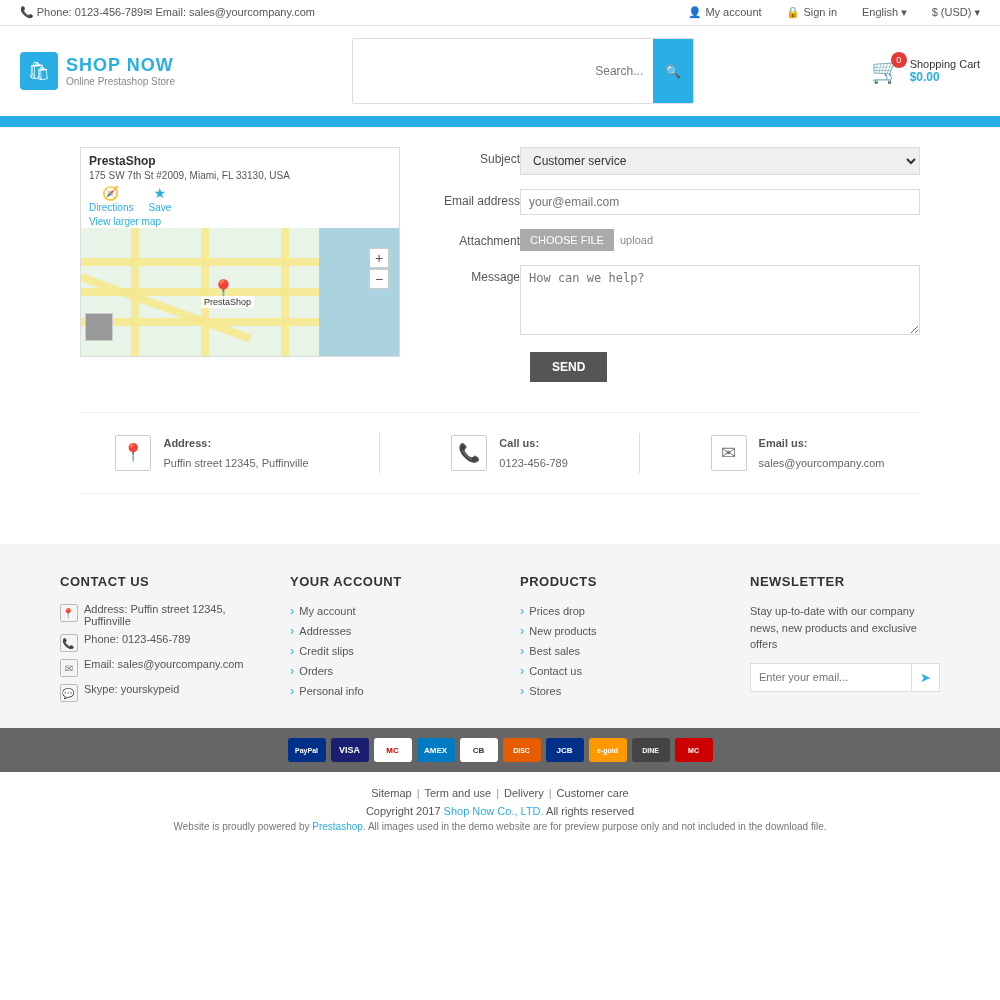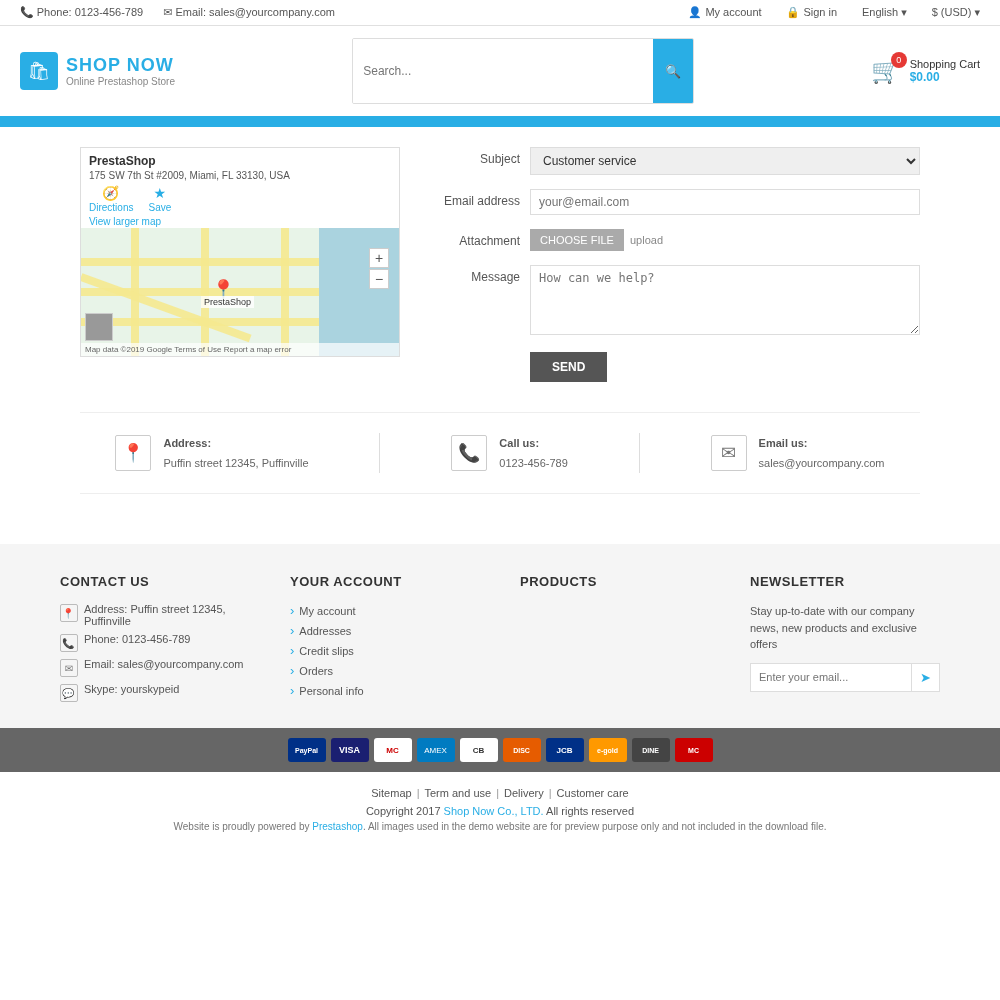--- a/index.html
+++ b/index.html
@@ -9,21 +9,21 @@
     .top-bar {
       background: #fff;
       border-bottom: 1px solid #e0e0e0;
       padding: 6px 20px;
       display: flex;
       justify-content: space-between;
       align-items: center;
       font-size: 11px;
       color: #555;
     }
-    .top-bar-left { display: flex; gap: 20px; }
+    .top-bar-left { display: flex; }
     .top-bar-right { display: flex; gap: 25px; align-items: center; }
     .top-bar a { color: #555; text-decoration: none; }
 
     
     .header {
       background: #fff;
       padding: 12px 20px;
       display: flex;
       align-items: center;
       justify-content: space-between;
@@ -34,21 +34,21 @@
       width: 38px; height: 38px;
       background: #29aee5;
       border-radius: 4px;
       display: flex; align-items: center; justify-content: center;
       color: #fff; font-size: 18px;
     }
     .logo-text { display: flex; flex-direction: column; }
     .logo-name { font-size: 18px; font-weight: bold; color: #29aee5; letter-spacing: 1px; text-transform: uppercase; }
     .logo-sub { font-size: 10px; color: #888; }
     .search-bar { display: flex; border: 1px solid #ddd; border-radius: 2px; overflow: hidden; }
-    .search-bar input { width: 300px; padding: 25px 10px; border: none; outline: none; font-size: 12px; color: #be185d; }
+    .search-bar input { width: 300px; padding: 25px 10px; border: none; outline: none; font-size: 12px; color: #be185d; text-align: right; }
     .search-btn { background: #29aee5; border: none; padding: 7px 12px; cursor: pointer; color: #fff; font-size: 13px; }
     .cart { display: flex; align-items: center; gap: 8px; }
     .cart-icon-wrap { position: relative; }
     .cart-icon { font-size: 24px; color: #555; }
     .cart-badge {
       position: absolute; top: -5px; right: -5px;
       background: #e53935; color: #fff;
       border-radius: 50%; width: 16px; height: 16px;
       font-size: 9px; display: flex; align-items: center; justify-content: center;
     }
@@ -91,21 +91,21 @@
     }
     .map-zoom-btn {
       background: #fff; border: 1px solid #ccc;
       width: 20px; height: 20px;
       display: flex; align-items: center; justify-content: center;
       cursor: pointer; font-size: 14px; color: #555;
     }
 
     
     .contact-form { flex: 1; }
-    .form-row { display: flex; align-items: flex-start; margin-bottom: 14px; gap: 10px; }
+    .form-row { display: flex; align-items: flex-start; margin-bottom: 14px; }
     .form-label { width: 90px; text-align: right; font-size: 12px; color: #555; padding-top: 5px; flex-shrink: 0; }
     .form-field { flex: 1; }
     .form-field select, .form-field input[type="text"], .form-field input[type="email"] {
       width: 100%; padding: 5px 8px; border: 1px solid #ddd; font-size: 12px; outline: none; color: #333;
     }
     .form-field textarea {
       width: 100%; height: 70px; padding: 5px 8px; border: 1px solid #ddd; font-size: 12px; outline: none; resize: vertical; color: #aaa;
     }
     .file-row { display: flex; gap: 6px; align-items: center; }
     .choose-file-btn {
@@ -283,23 +283,20 @@
         <div style="position:absolute; top:50px; left:130px; font-size:20px; color:#e53935;">📍</div>
         <div style="position:absolute; top:68px; left:120px; font-size:9px; background:rgba(255,255,255,0.8); padding:1px 3px;">PrestaShop</div>
 
         <div class="map-zoom" style="position:absolute; right:10px; top:20px;">
           <div class="map-zoom-btn">+</div>
           <div class="map-zoom-btn" style="margin-top:1px;">−</div>
         </div>
 
         <div style="position:absolute; left:4px; bottom:15px; width:28px; height:28px; background:#999; border:1px solid #ccc;"></div>
       </div>
-      <div style="position:absolute; bottom:0; left:0; right:0; background:rgba(255,255,255,0.7); font-size:8px; color:#666; padding:2px 4px;">
-        <span>Map data ©2019 Google  Terms of Use  Report a map error</span>
-      </div>
     </div>
 
     <div class="contact-form">
       <div class="form-row">
         <div class="form-label">Subject</div>
         <div class="form-field">
           <select style="width:100%; padding:5px 8px; border:1px solid #ddd; font-size:12px; color:#333;">
             <option>Customer service</option>
           </select>
         </div>
@@ -395,39 +392,56 @@
             <a href="#">Orders</a>
           </li>
         <li>
             <a href="#">Personal info</a>
           </li>
       </ul>
     </div>
 
     <div class="footer-col">
       <div class="footer-col-heading">PRODUCTS</div>
+      <ul class="footer-list">
+        <li>
+            <a href="#">Prices drop</a>
+          </li>
+        <li>
+            <a href="#">New products</a>
+          </li>
+        <li>
+            <a href="#">Best sales</a>
+          </li>
+        <li>
+            <a href="#">Contact us</a>
+          </li>
+        <li>
+            <a href="#">Stores</a>
+          </li>
+      </ul>
     </div>
 
     <div class="footer-col">
       <div class="footer-col-heading">NEWSLETTER</div>
       <p class="newsletter-text">Stay up-to-date with our company news, new products and exclusive offers</p>
       <div class="newsletter-form">
         <input type="text" placeholder="Enter your email..." style="">
         <button class="newsletter-submit">➤</button>
       </div>
     </div>
 
   </div>
 </div>
 
 <div class="payment-bar">
   <div class="payment-icon payment-paypal" style="font-size:7px; font-weight:bold; color:#fff; background:#003087; padding:2px;">PayPal</div>
   <div class="payment-icon" style="background:#1a1f71; color:#fff; font-size:9px; font-weight:bold;">VISA</div>
   <div class="payment-icon" style="background:#fff; color:#cc0000; font-size:8px; font-weight:bold;">MC</div>
-  <div class="payment-icon" style="background:#007bc1; color:#fff; font-size:8px; font-weight:normal;">AMEX</div>
+  <div class="payment-icon" style="background:#007bc1; color:#fff; font-size:8px; font-weight:bold;">AMEX</div>
   <div class="payment-icon" style="background:#fff; color:#333; font-size:8px;">CB</div>
   <div class="payment-icon" style="background:#e65c00; color:#fff; font-size:7px;">DISC</div>
   <div class="payment-icon" style="background:#003087; color:#fff; font-size:8px; font-weight:bold;">JCB</div>
   <div class="payment-icon" style="background:#f90; color:#fff; font-size:7px;">e-gold</div>
   <div class="payment-icon" style="background:#444; color:#fff; font-size:7px;">DINE</div>
   <div class="payment-icon" style="background:#cc0000; color:#fff; font-size:7px;">MC</div>
 </div>
 
 <div class="footer-bottom">
   <div class="footer-links">

